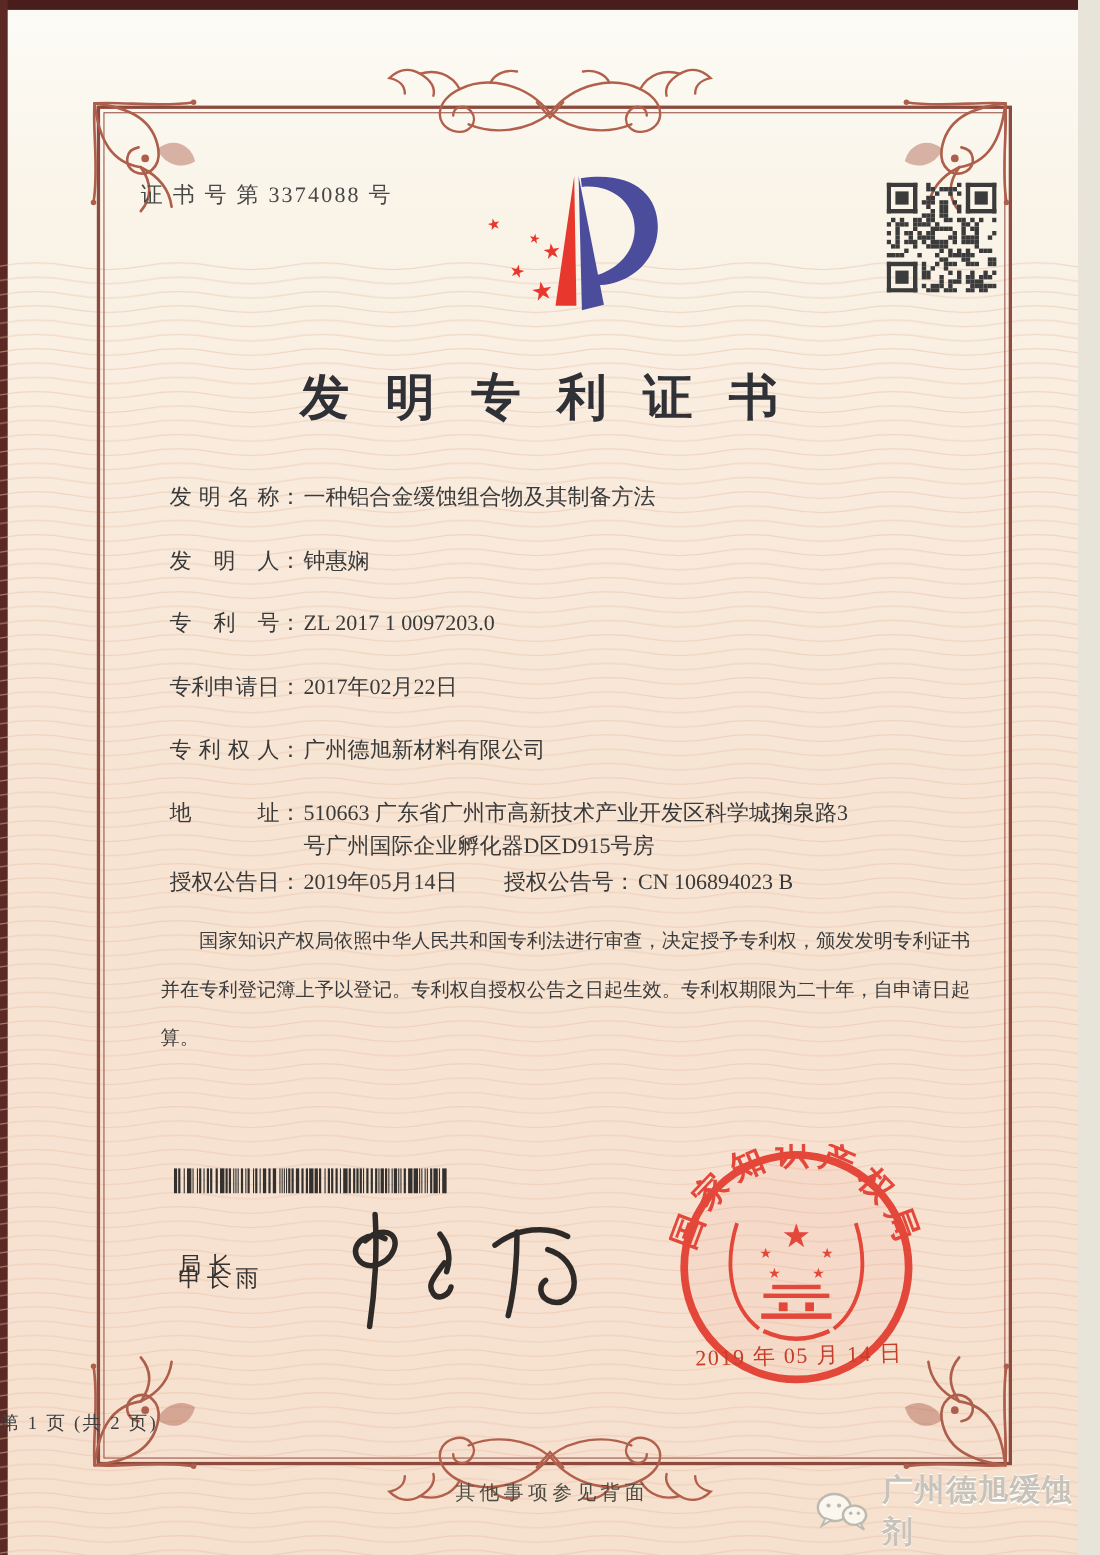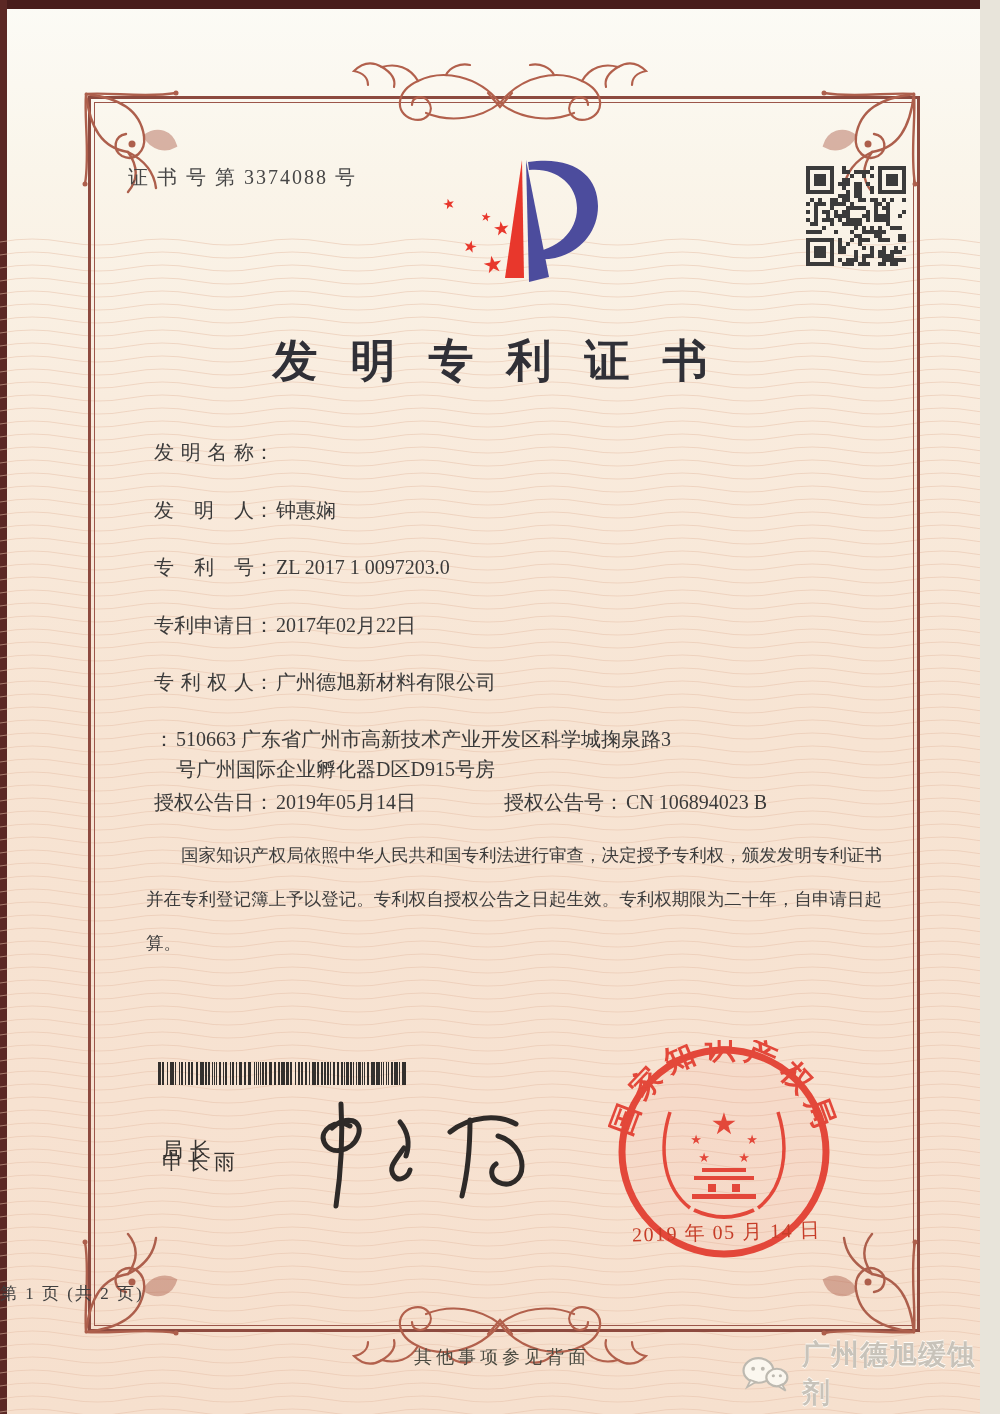--- a/index.html
+++ b/index.html
@@ -23,21 +23,21 @@
   .cert-no{left:128px;top:164px;font-size:20px;color:#474747;letter-spacing:2px;}
   .logo{left:436px;top:154px;}
   .qr{left:806px;top:166px;line-height:0;}
   .title{left:0;right:0;top:310px;text-align:center;font-size:45px;font-weight:bold;
     letter-spacing:33px;padding-left:33px;color:#303037;margin-top:21px;}
   .field-row{left:154px;display:flex;font-size:20px;color:#3a3a3a;line-height:30px;}
   .f-label{width:100px;text-align:justify;text-align-last:justify;white-space:nowrap;}
   .f-colon{width:22px;}
   .f-value{max-width:560px;}
   .f-value.addr{max-width:500px;}
-  .pair2{display:flex;margin-left:88px;}
+  .pair2{display:flex;margin-left:42px;}
   .paragraphs{left:146px;top:833px;width:736px;font-size:17.5px;line-height:44px;color:#3c3c3c;text-align:justify;}
   .paragraphs p{margin:0;text-indent:2em;}
   .barcode{left:158px;top:1062px;line-height:0;}
   .director-title{left:162px;top:1136px;font-size:21px;letter-spacing:7px;color:#35322f;}
   .director-name{left:162px;top:1148px;font-size:21px;letter-spacing:5px;color:#35322f;}
   .signature{left:294px;top:1098px;}
   .seal{left:608px;top:1040px;}
   .seal-date{left:632px;top:1219px;font-size:20px;color:#c63d28;letter-spacing:1.5px;transform:rotate(-1.5deg);}
   .page-info{left:0;right:0;top:1282px;text-align:left;font-size:17px;color:#3f3f3f;letter-spacing:2px;}
   .back-note{left:414px;top:1345px;font-size:18px;letter-spacing:4px;color:#4b4b42;}
@@ -351,20 +351,21 @@
         <rect x="0" y="72" width="4" height="28" fill="#3b3b3b"></rect>
         <rect x="24" y="72" width="4" height="28" fill="#3b3b3b"></rect>
         <rect x="8" y="80" width="12" height="12" fill="#3b3b3b"></rect>
       </svg></div>
 
   <div class="abs title">发明专利证书</div>
 
   <div class="abs field-row" style="top:437px">
     <span class="f-label">发 明 名 称</span>
       <span class="f-colon">：</span>
+    <span class="f-value">一种铝合金缓蚀组合物及其制备方法</span>
   </div>
   <div class="abs field-row" style="top:495px">
     <span class="f-label">发　明　人</span>
       <span class="f-colon">：</span>
     <span class="f-value">钟惠娴</span>
   </div>
   <div class="abs field-row" style="top:552px">
     <span class="f-label">专　利　号</span>
       <span class="f-colon">：</span>
     <span class="f-value">ZL 2017 1 0097203.0</span>
@@ -373,20 +374,21 @@
     <span class="f-label">专利申请日</span>
       <span class="f-colon">：</span>
     <span class="f-value">2017年02月22日</span>
   </div>
   <div class="abs field-row" style="top:667px">
     <span class="f-label">专 利 权 人</span>
       <span class="f-colon">：</span>
     <span class="f-value">广州德旭新材料有限公司</span>
   </div>
   <div class="abs field-row" style="top:724px">
+    <span class="f-label">地　　　址</span>
       <span class="f-colon">：</span>
     <span class="f-value addr">510663 广东省广州市高新技术产业开发区科学城掬泉路3号广州国际企业孵化器D区D915号房</span>
   </div>
   <div class="abs field-row" style="top:787px">
     <span class="f-label">授权公告日</span>
       <span class="f-colon">：</span>
     <span class="f-value">2019年05月14日</span>
     <span class="pair2">
       <span class="f-label">授权公告号</span>
         <span class="f-colon">：</span>

